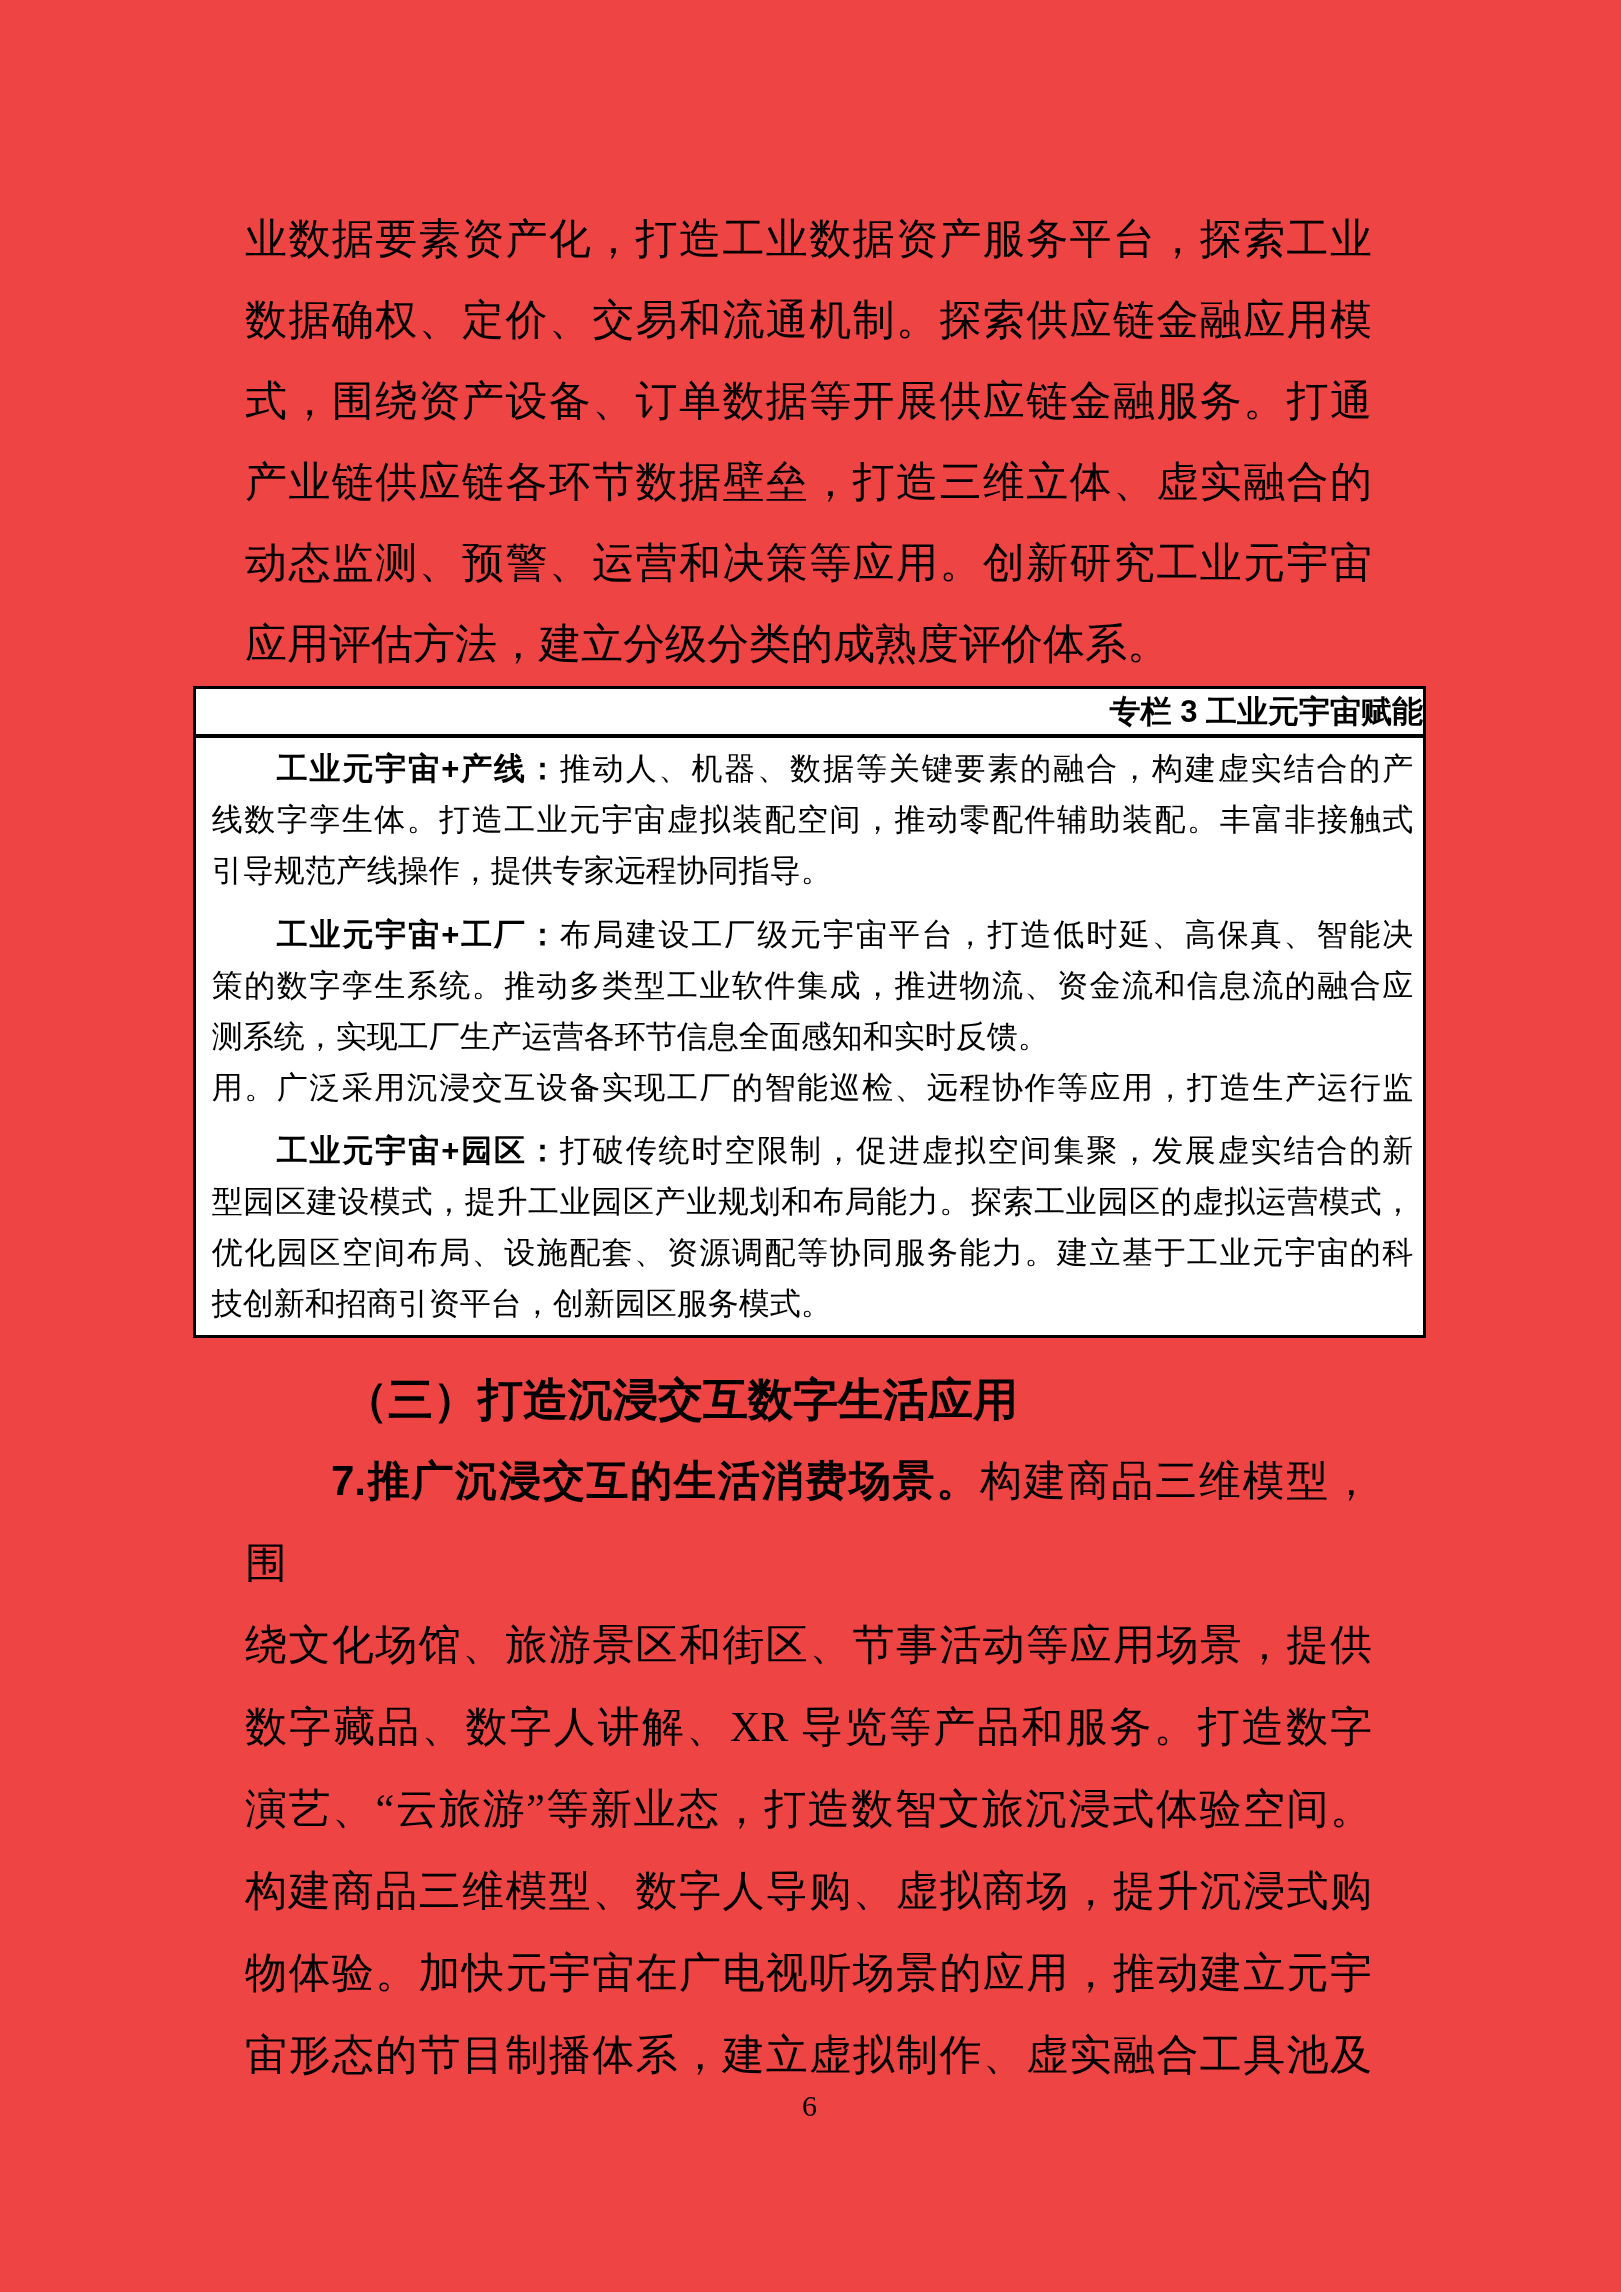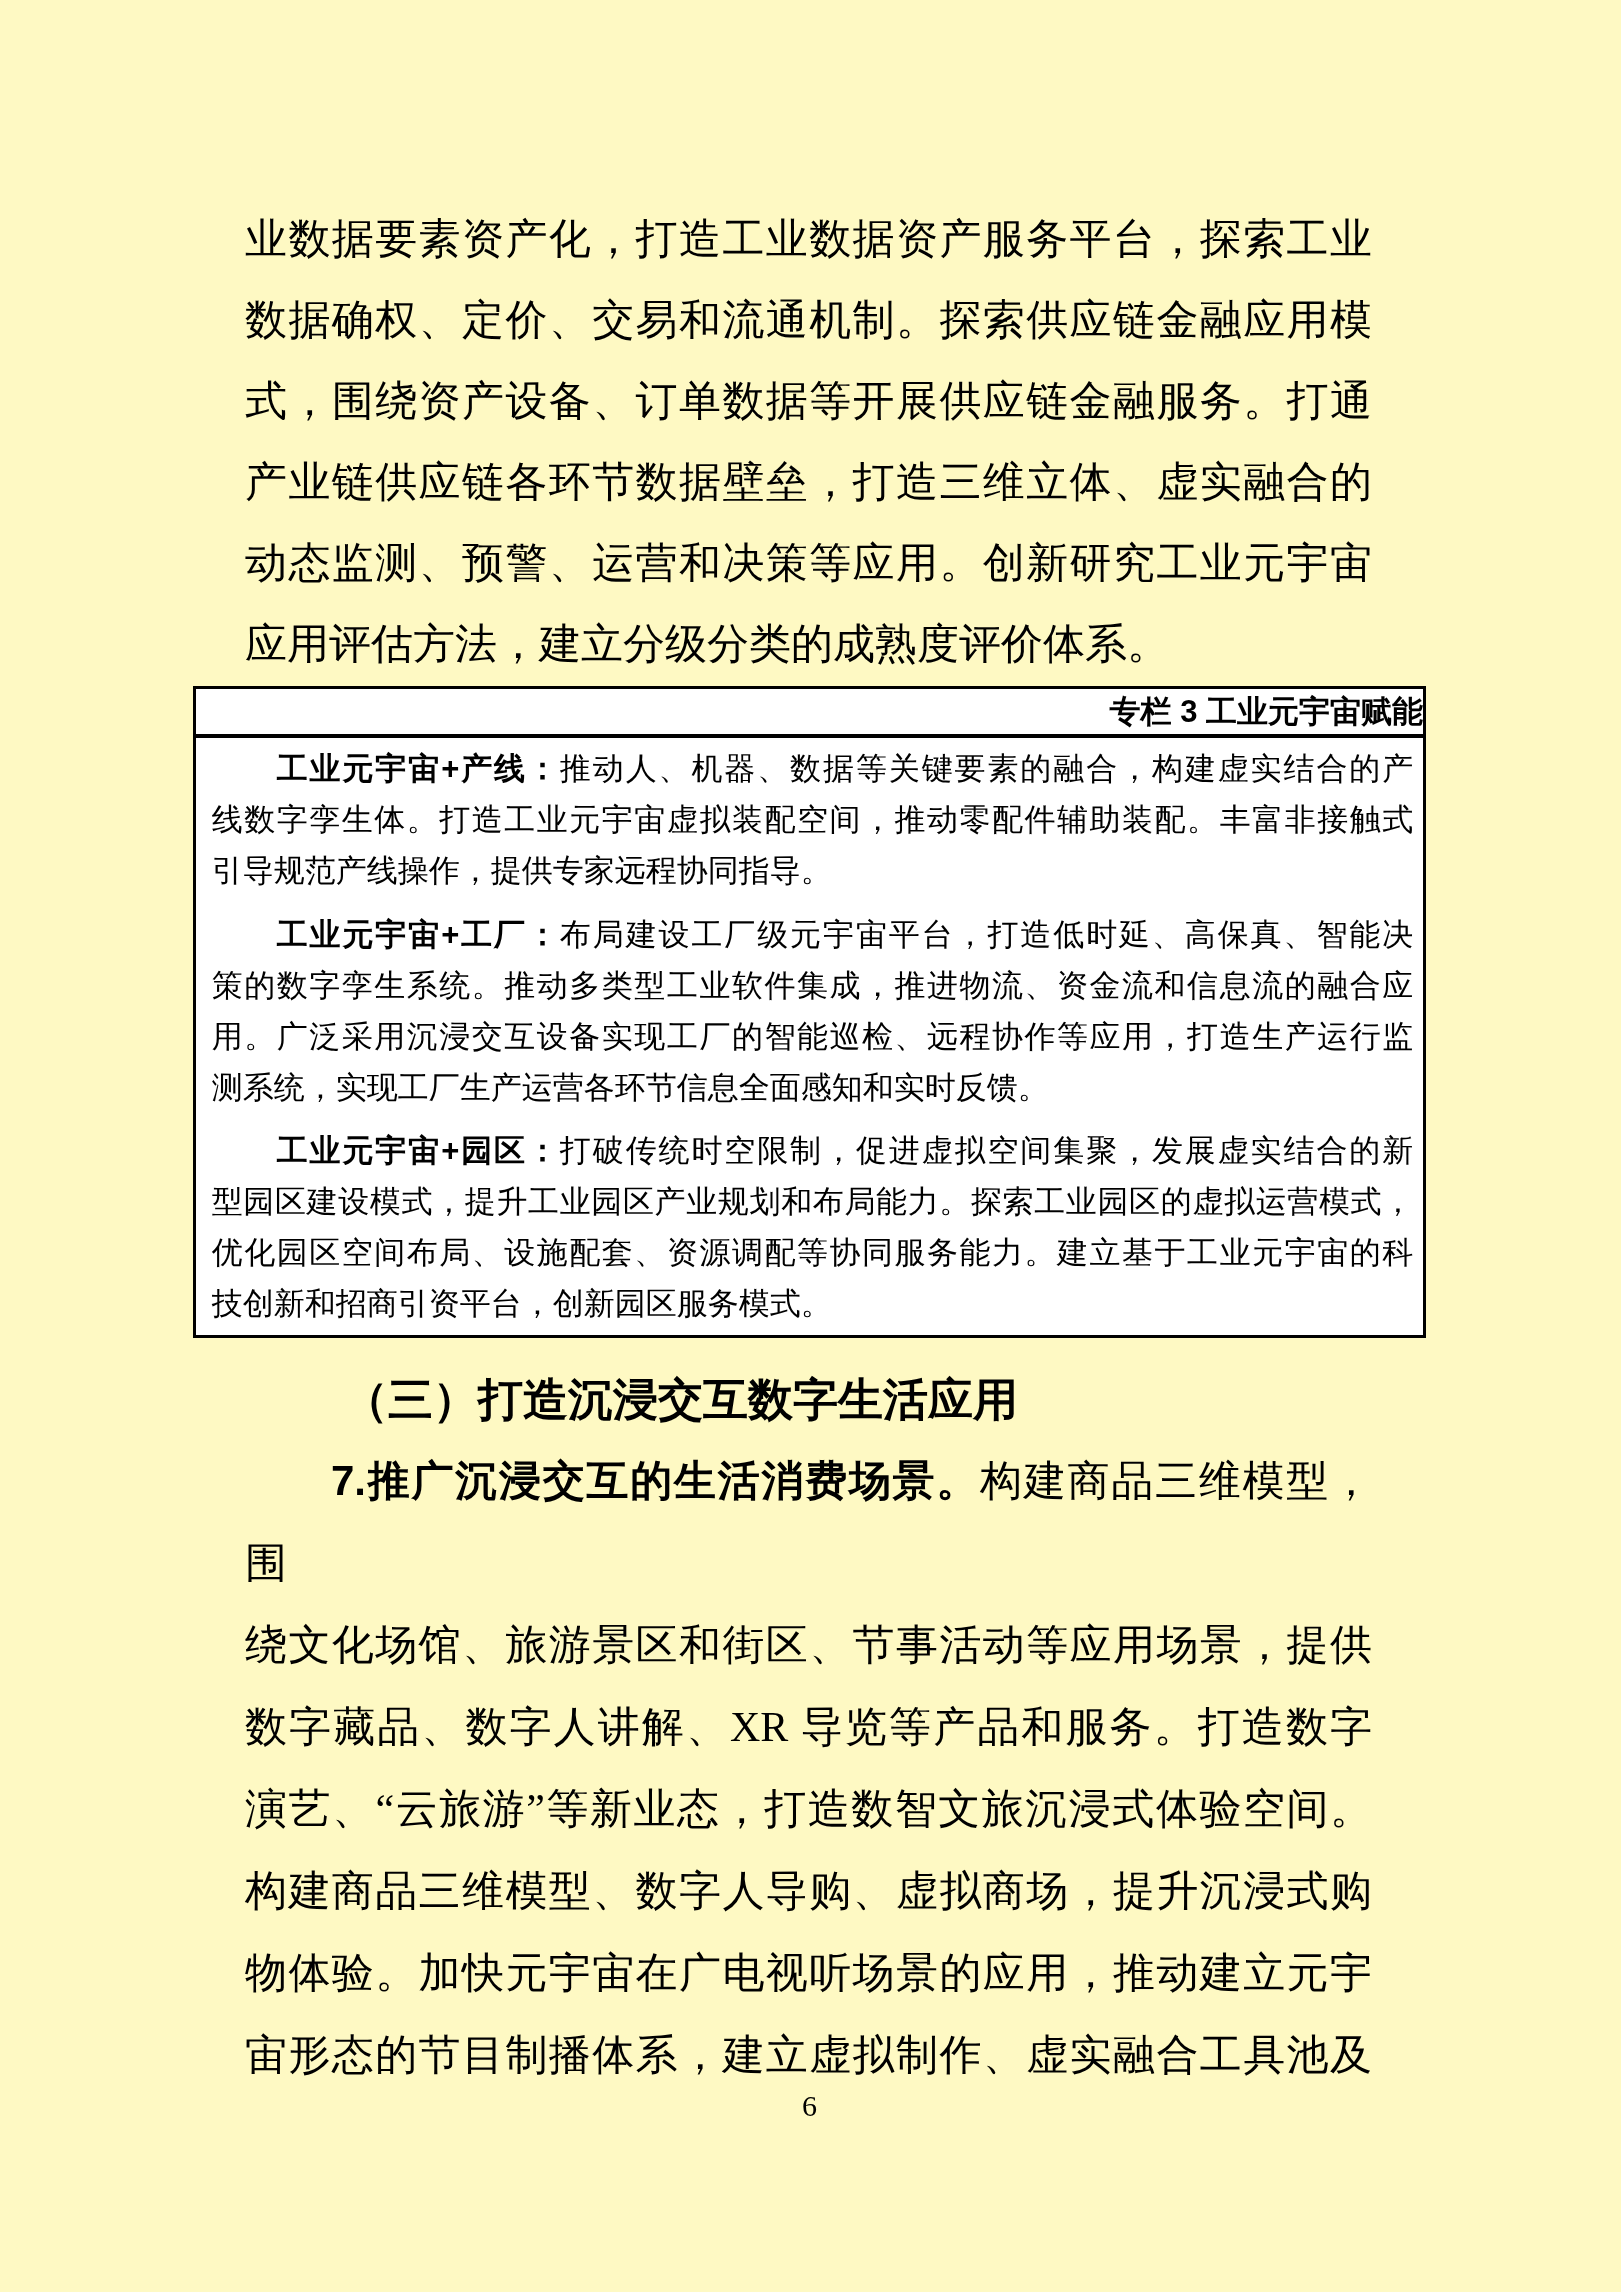--- a/index.html
+++ b/index.html
@@ -4,21 +4,21 @@
 <style>
   html, body {
     margin: 0;
     padding: 0;
     background: #ffffff;
   }
   .page {
     position: relative;
     width: 1621px;
     height: 2293px;
-    background: #fef9c3;
+    background: #ef4444;
     color: #000000;
     font-family: "Liberation Serif", "DejaVu Serif", serif;
     overflow: hidden;
   }
   .content {
     position: absolute;
     left: 193px;
     top: 199px;
     width: 1233px;
   }
@@ -110,22 +110,22 @@
 
         <div class="box-para">
           <div class="line j indent-box"><span class="hei">工业元宇宙+产线：</span><span>推动人、机器、数据等关键要素的融合，构建虚实结合的产</span></div>
           <div class="line j">线数字孪生体。打造工业元宇宙虚拟装配空间，推动零配件辅助装配。丰富非接触式</div>
           <div class="line last">引导规范产线操作，提供专家远程协同指导。</div>
         </div>
 
         <div class="box-para">
           <div class="line j indent-box"><span class="hei">工业元宇宙+工厂：</span><span>布局建设工厂级元宇宙平台，打造低时延、高保真、智能决</span></div>
           <div class="line j">策的数字孪生系统。推动多类型工业软件集成，推进物流、资金流和信息流的融合应</div>
+          <div class="line last">测系统，实现工厂生产运营各环节信息全面感知和实时反馈。</div>
           <div class="line j">用。广泛采用沉浸交互设备实现工厂的智能巡检、远程协作等应用，打造生产运行监</div>
-          <div class="line last">测系统，实现工厂生产运营各环节信息全面感知和实时反馈。</div>
         </div>
 
         <div class="box-para">
           <div class="line j indent-box"><span class="hei">工业元宇宙+园区：</span><span>打破传统时空限制，促进虚拟空间集聚，发展虚实结合的新</span></div>
           <div class="line j">型园区建设模式，提升工业园区产业规划和布局能力。探索工业园区的虚拟运营模式，</div>
           <div class="line j">优化园区空间布局、设施配套、资源调配等协同服务能力。建立基于工业元宇宙的科</div>
           <div class="line last">技创新和招商引资平台，创新园区服务模式。</div>
         </div>
 
       </div>

